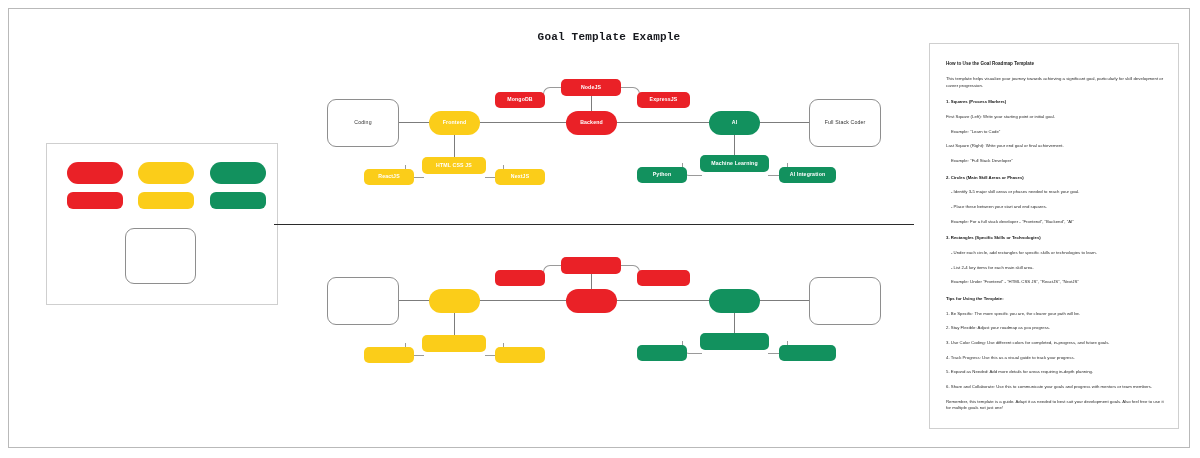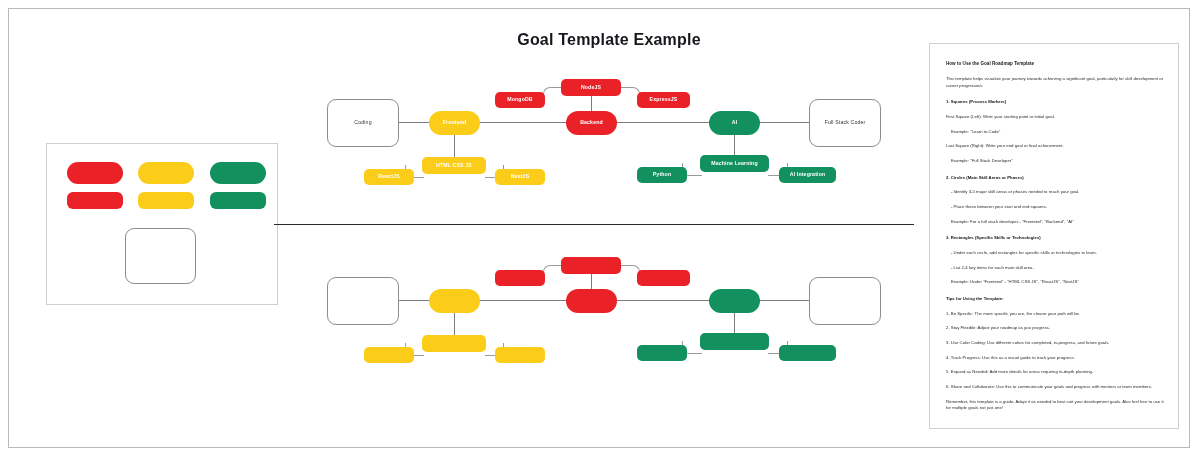--- a/index.html
+++ b/index.html
@@ -1,21 +1,21 @@
 <!DOCTYPE html>
 <html><head>
 <meta charset="utf-8">
 <style>
   html,body{margin:0;padding:0;background:#ffffff;}
   body{width:1200px;height:458px;font-family:"Liberation Sans",sans-serif;overflow:hidden;}
 
   #page{position:absolute;left:8px;top:8px;width:1182px;height:440px;border:1px solid #b9b9b9;background:#fff;box-sizing:border-box;}
 
   #title{position:absolute;left:470px;top:22px;width:260px;text-align:center;
-         font-family:Liberation Sans, sans-serif;font-weight:bold;font-size:16px;color:#16181d;letter-spacing:.2px;}
+         font-family:Liberation Mono, monospace;font-weight:bold;font-size:11px;color:#16181d;letter-spacing:.2px;}
 
   
   #palette{position:absolute;left:37px;top:134px;width:232px;height:162px;border:1px solid #cfcfcf;background:#fff;box-sizing:border-box;}
   .sw{position:absolute;}
   .sw.pill{border-radius:999px;}
   .sw.rect{border-radius:6px;}
   .sw.red{background:#ea2127;}
   .sw.yel{background:#fbcd19;}
   .sw.grn{background:#12915e;}
   .sw.blank{background:#fff;border:1px solid #8e8e8e;border-radius:9px;}

